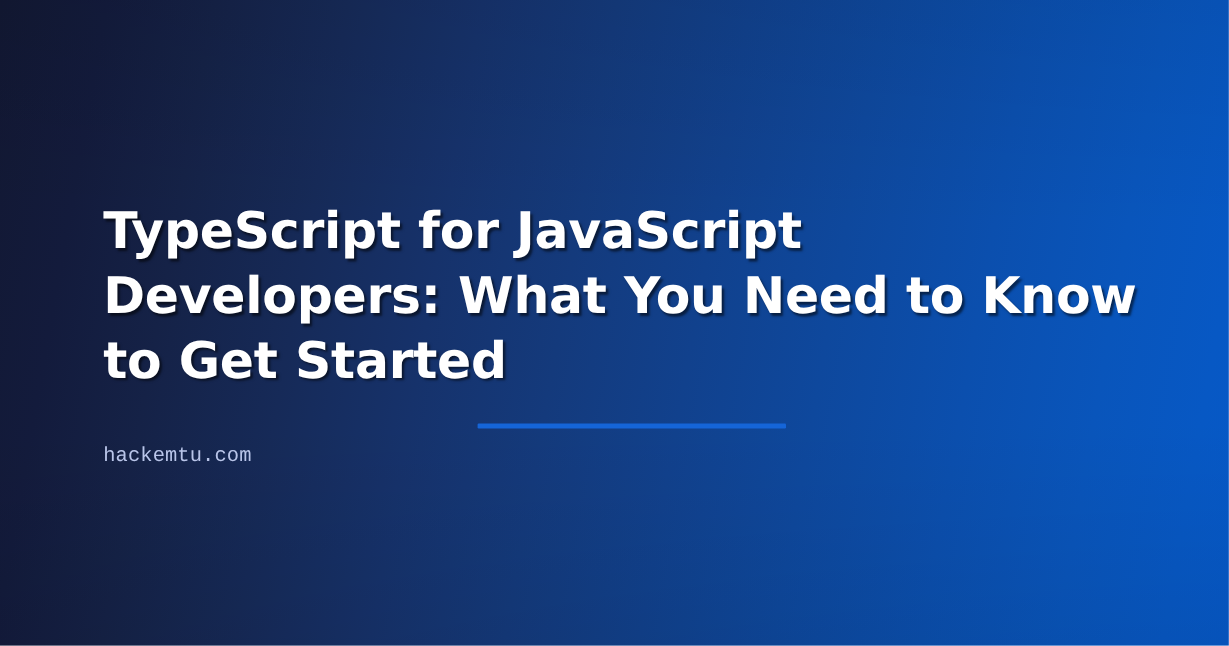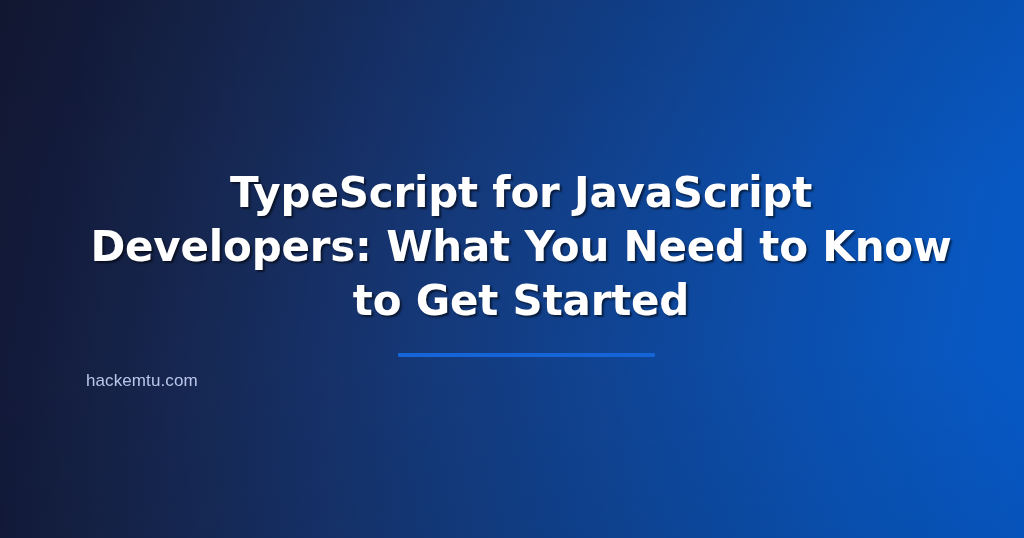--- a/index.html
+++ b/index.html
@@ -62,37 +62,36 @@
   .headline {
     margin: 0;
     color: #ffffff;
     font-family: "DejaVu Sans", "Liberation Sans", sans-serif;
     font-weight: bold;
     font-size: 42px;
     line-height: 54px;
     letter-spacing: -0.2px;
     text-shadow: 2px 2px 2px rgba(0, 0, 0, 0.55);
     max-width: 870px;
-    text-align: center;
   }
 
   .accent-rule {
     margin-top: 25px;
     width: 257px;
     height: 4px;
     background: #1565d8;
     border: 0;
     border-radius: 1px;
   }
 
   .site-domain {
     display: block;
     margin-top: 13px;
     color: #b9c5e9;
-    font-family: Liberation Sans, sans-serif;
+    font-family: Liberation Mono, monospace;
     font-weight: normal;
     font-size: 17px;
     line-height: 22px;
     letter-spacing: 0.1px;
   }
 </style>
 </head>
 <body>
 
 <div class="card">

